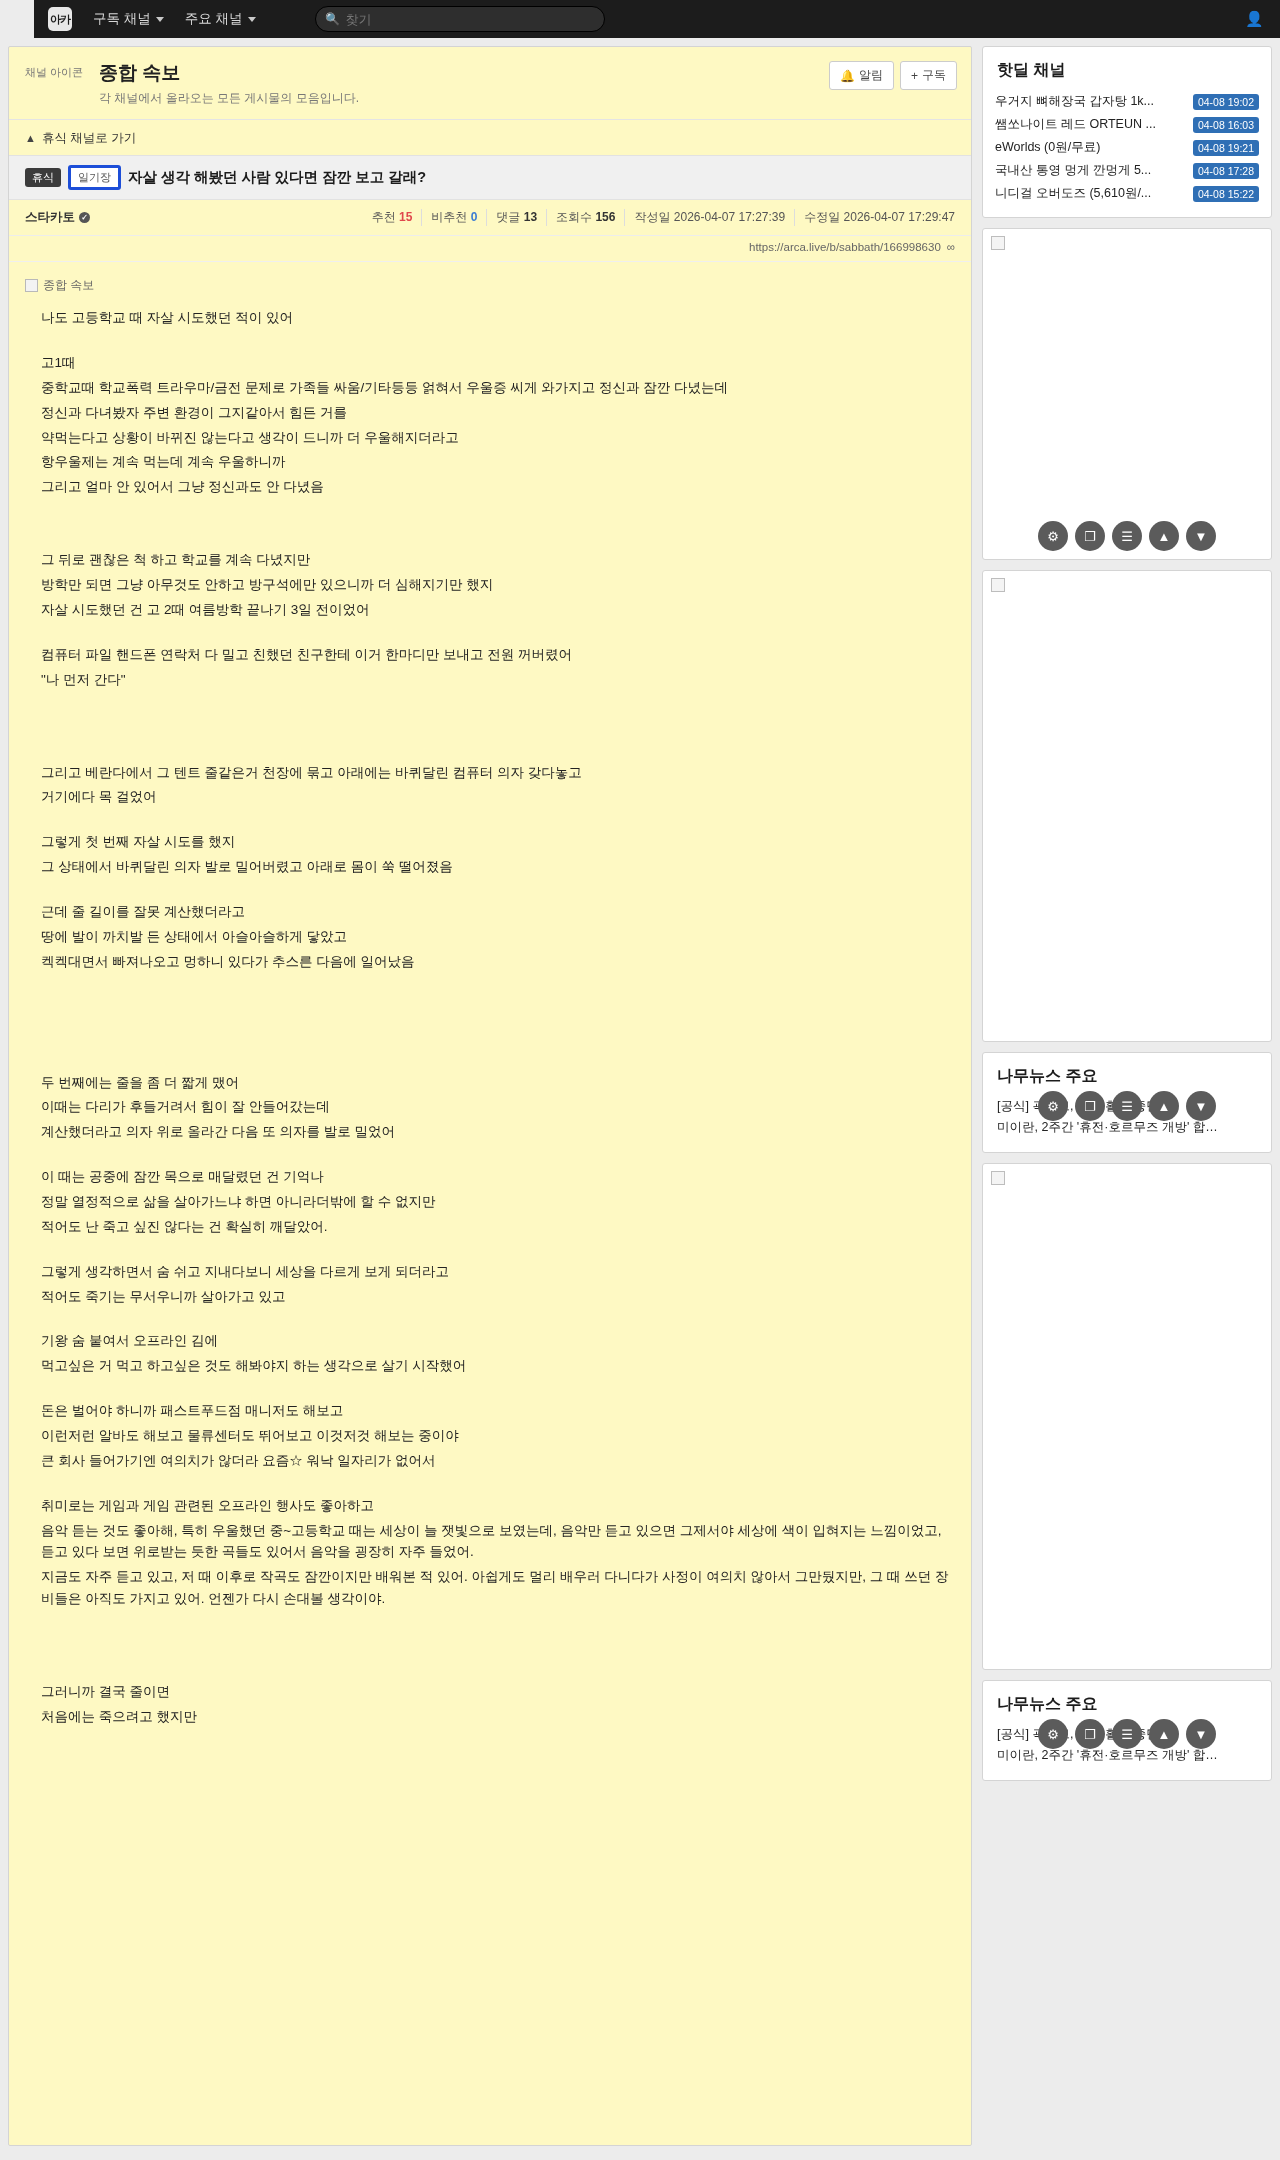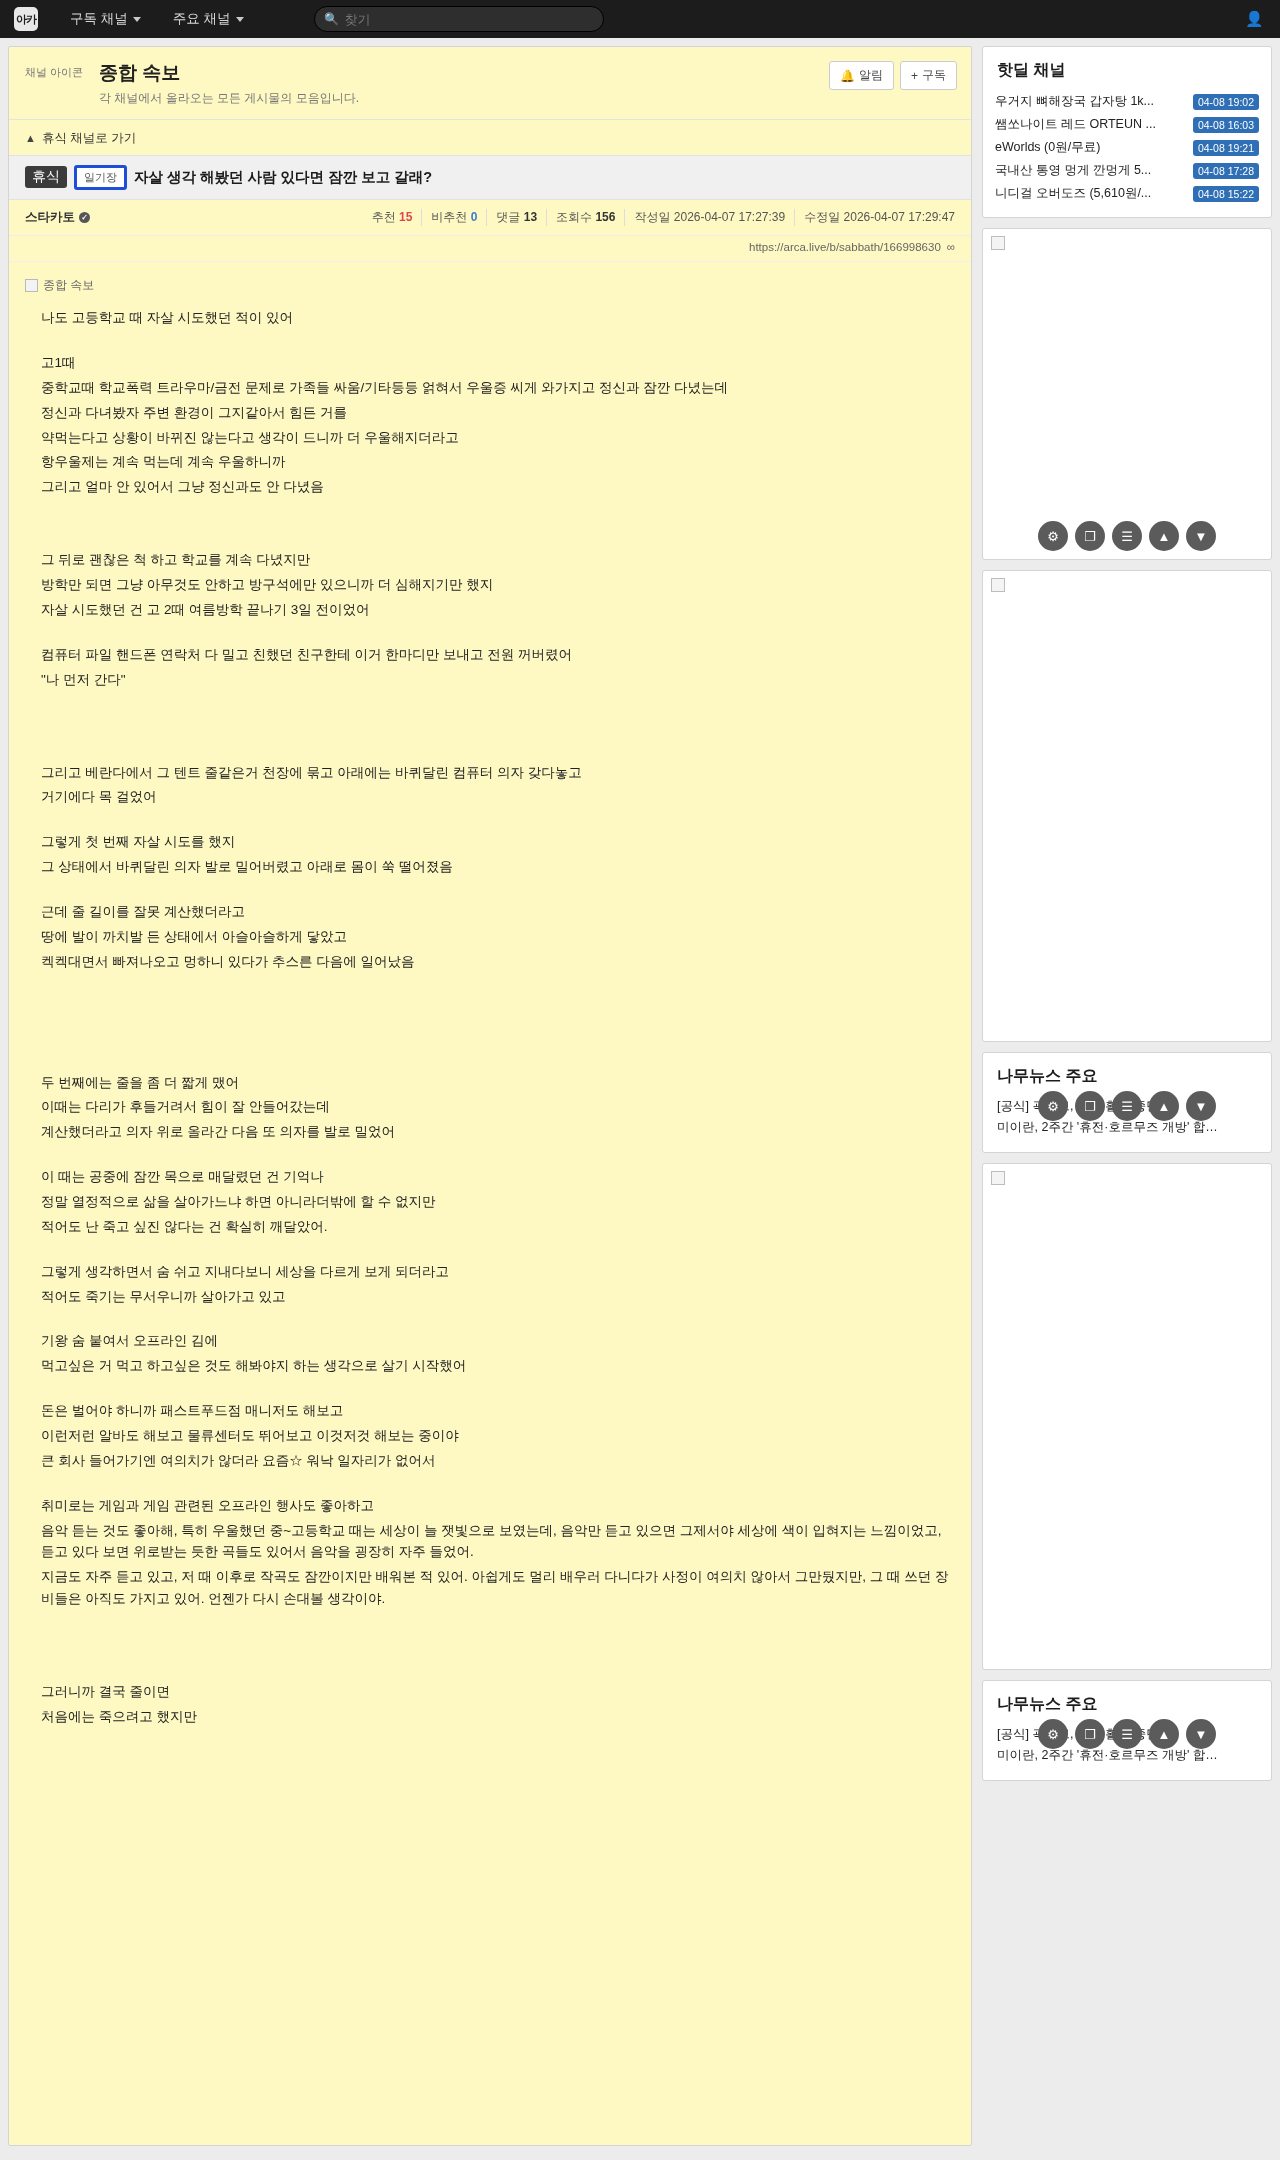--- a/index.html
+++ b/index.html
@@ -11,22 +11,23 @@
   }
   body { width: 1280px; }
 
   
   .navbar {
     height: 38px;
     background: #1c1c1c;
     display: flex;
     align-items: center;
     padding: 0 14px;
-    gap: 32px;
+    gap: 21px;
     position: relative;
+    margin-left: 34px;
   }
   .nav-logo {
     width: 24px; height: 24px;
     border-radius: 5px;
     background: #e8e8e8;
     color: #1c1c1c;
     font-size: 11px;
     font-weight: bold;
     display: flex; align-items: center; justify-content: center;
     letter-spacing: -1px;
@@ -159,21 +160,21 @@
     border-top: 1px solid #e2e2e2;
     border-bottom: 1px solid #e2e2e2;
     padding: 9px 16px;
     display: flex;
     align-items: center;
     gap: 7px;
   }
   .badge-dark {
     background: #3b3b3b;
     color: #fff;
-    font-size: 14px;
+    font-size: 11px;
     padding: 2px 7px;
     border-radius: 3px;
   }
   .badge-light {
     background: #fff;
     border: 3px solid #1d4ed8;
     color: #555;
     font-size: 11px;
     padding: 2px 7px;
     border-radius: 3px;

